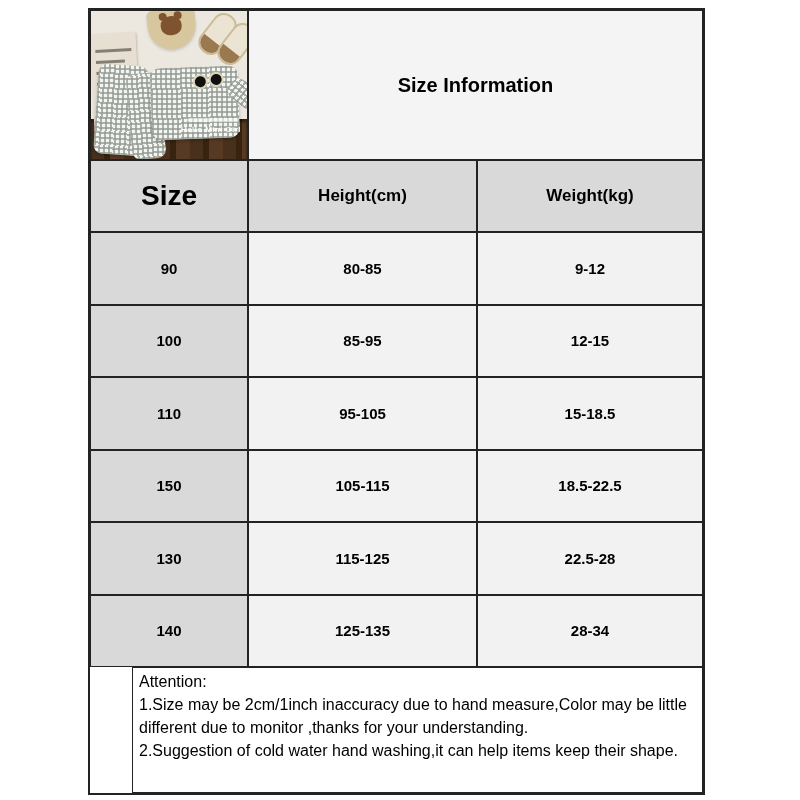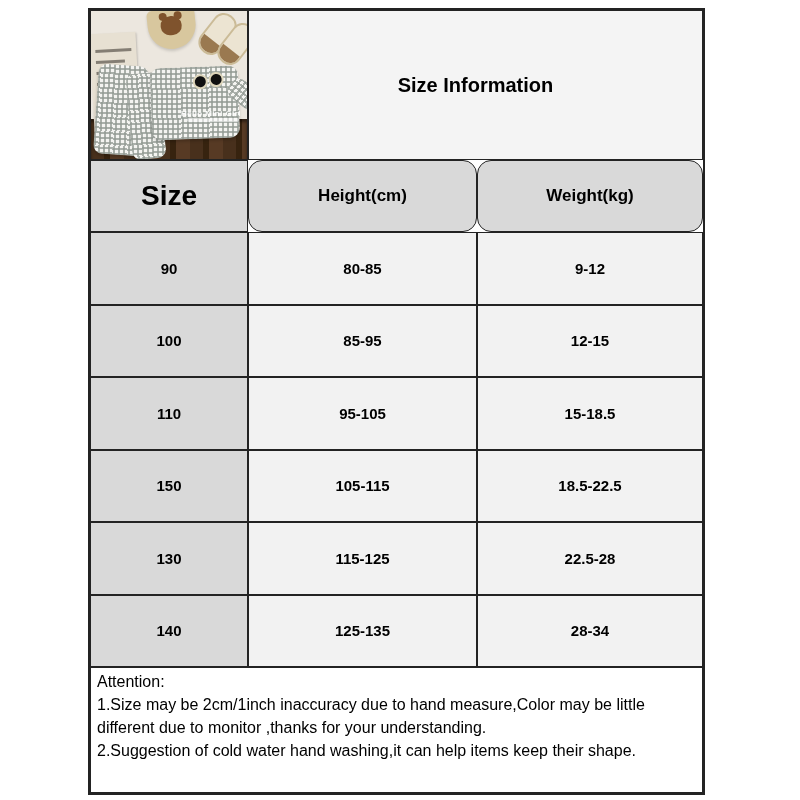--- a/index.html
+++ b/index.html
@@ -14,25 +14,25 @@
     grid-template-columns:158px 229px 1fr;
     grid-template-rows:150px 72px repeat(6, 72.5px) auto;
   }
   .c { border:1px solid #232323; display:flex; align-items:center; justify-content:center;
        color:#000; }
   .gray  { background:#d9d9d9;text-align:center; }
   .light { background:#f2f2f2; }
 
   .banner { grid-column:2 / 4; background:#f4f4f4; font-weight:bold; font-size:20px; }
   .hsize   { font-weight:bold; font-size:28px; }
-  .hcol    { font-weight:bold; font-size:17px;border-radius:14px; }
+  .hcol    { font-weight:bold; font-size:17px; }
   .val     { font-weight:bold; font-size:15px; }
 
   .attention { grid-column:1 / 4; background:#ffffff; display:block;
-    padding:2px 6px; font-size:16px; line-height:23px; font-weight:400; text-align:left; }
+    padding:2px 6px; font-size:16px; line-height:23px; font-weight:400; text-align:left;margin-left:42px; }
 
   
   .photo { position:relative; overflow:hidden; background:#ece7df; padding:0; }
   .wood { position:absolute; left:0; right:0; bottom:0; height:40px;
     background:repeating-linear-gradient(90deg,#48301c 0 13px,#37230f 13px 19px,#573a24 19px 33px);
     box-shadow:inset 0 3px 3px rgba(0,0,0,.45); }
   .paper { position:absolute; left:1px; top:22px; width:46px; height:98px;
     background:#e7e0d2; transform:rotate(-3deg); box-shadow:1px 1px 2px rgba(0,0,0,.18);
     padding:8px 5px; }
   .paper b { display:block; height:3px; background:#6b655c; margin-top:8px; opacity:.8; }
@@ -59,21 +59,21 @@
     border-radius:9px; transform:rotate(4deg); box-shadow:0 2px 3px rgba(0,0,0,.2); }
   .pants-leg2 { position:absolute; left:38px; top:62px; width:34px; height:86px;
     border-radius:9px; transform:rotate(-5deg); }
   .top-body { position:absolute; left:60px; top:56px; width:88px; height:72px;
     border-radius:10px; transform:rotate(-2deg); box-shadow:0 2px 3px rgba(0,0,0,.2); }
   .top-sleeve { position:absolute; left:136px; top:72px; width:34px; height:22px;
     border-radius:10px; transform:rotate(38deg); }
   .sunglasses { position:absolute; left:102px; top:62px; transform:rotate(-8deg); }
   .lens { display:inline-block; width:15px; height:15px; background:#101010;
     border:2px solid #ddd5ba; border-radius:50%; margin-right:1px; }
-  .overlay-text { position:absolute; left:90px; top:98px; color:rgba(255,255,255,.92);
+  .overlay-text { position:absolute; left:90px; top:114px; color:rgba(255,255,255,.92);
     font-size:8px; font-weight:bold; white-space:nowrap; letter-spacing:.4px; }
   .overlay-sub { position:absolute; left:96px; top:107px; width:52px; height:4px;
     background:rgba(255,255,255,.55); border-radius:2px; }
 </style>
 </head>
 <body>
 
 <div class="stage">
   <div class="size-chart">
 

